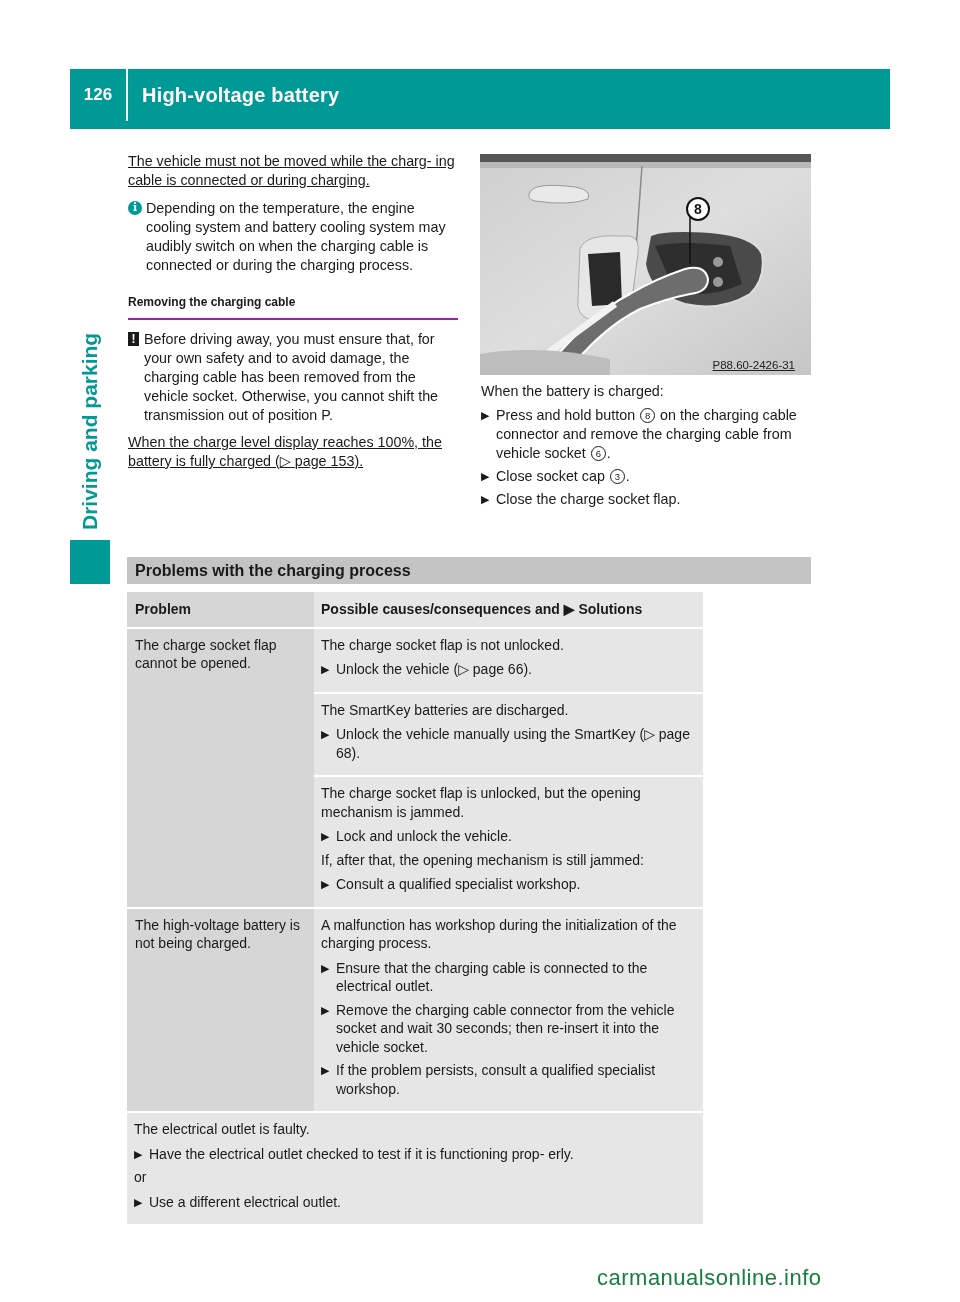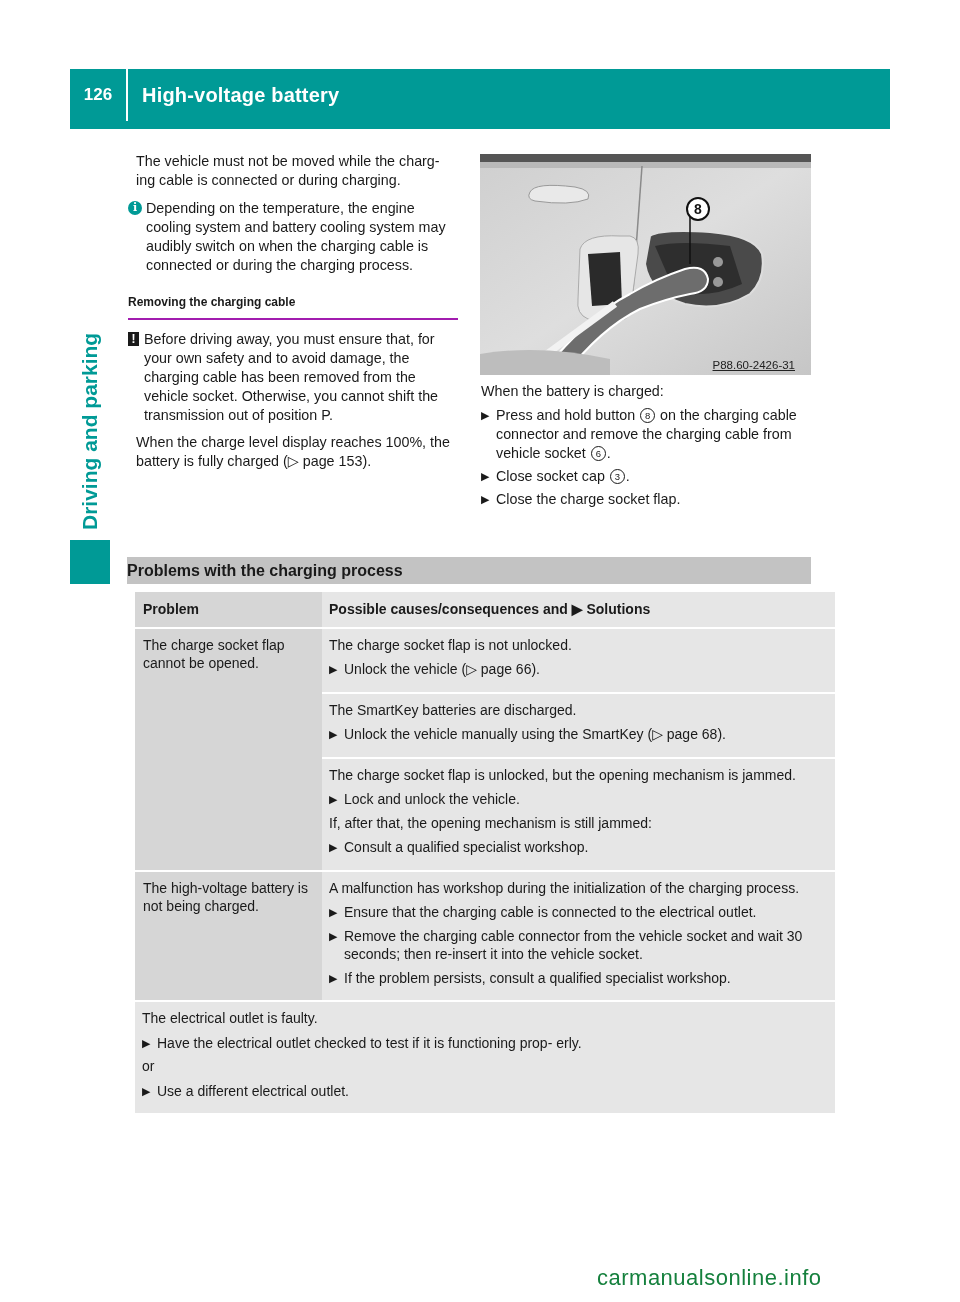--- a/index.html
+++ b/index.html
@@ -10,21 +10,21 @@
   .page-num-box { position: absolute; left: 0; top: 0; width: 56px; height: 52px; border-right: 2px solid #ffffff;
                   color: #fff; font-weight: bold; font-size: 17px; display: flex; align-items: center; justify-content: center; }
   .header-title { position: absolute; left: 72px; top: 0; height: 52px; display: flex; align-items: center;
                   color: #fff; font-weight: bold; font-size: 20px; letter-spacing: 0.2px; }
 
   .side-label { position: absolute; left: 78px; top: 530px; transform-origin: left top; transform: rotate(-90deg);
                 color: #009a96; font-weight: bold; font-size: 21px; white-space: nowrap; }
   .side-square { position: absolute; left: 70px; top: 540px; width: 40px; height: 44px; background: #009a96; }
 
   .col-left { position: absolute; left: 128px; top: 152px; width: 330px; font-size: 14.3px; line-height: 19px; }
-  .col-left p { margin: 0 0 9px 8px; }
+  .col-left p { margin: 0 0 9px 0; text-decoration: underline; }
   .note { position: relative; padding-left: 16px; margin-bottom: 18px; }
   .info-icon { position: absolute; left: 0; top: 2px; width: 14px; height: 14px; border-radius: 50%; background: #009a96;
                color: #fff; font-weight: bold; font-size: 11px; line-height: 14px; text-align: center; font-family: "DejaVu Serif", serif; }
   .note-text { text-indent: 0; padding-left: 2px; }
   .section-h { font-weight: bold; font-size: 12px; margin: 0 0 6px 0; padding-bottom: 6px; border-bottom: 2px solid #a21caf; }
   .warn { position: relative; padding-left: 16px; margin: 10px 0 8px 0; }
   .warn-icon { position: absolute; left: 0; top: 2px; width: 11px; height: 14px; background: #1a1a1a; color: #fff;
                font-weight: bold; font-size: 12px; line-height: 14px; text-align: center; }
 
   .photo { position: absolute; left: 480px; top: 154px; width: 331px; height: 221px; background: #d9d9d9; overflow: hidden; }
@@ -32,22 +32,22 @@
   .photo-code { position: absolute; right: 16px; bottom: 4px; font-size: 11.5px; color: #222; font-family: "Liberation Sans Narrow", "Liberation Sans", sans-serif; text-decoration: underline; }
 
   .col-right { position: absolute; left: 481px; top: 382px; width: 335px; font-size: 14.3px; line-height: 19px; }
   .col-right p { margin: 0 0 5px 0; }
   .step { position: relative; padding-left: 15px; margin-bottom: 4px; }
   .arrow { position: absolute; left: 0; top: 0; font-size: 11px; }
   .circ { display: inline-block; width: 13px; height: 13px; border: 1px solid #1a1a1a; border-radius: 50%; font-size: 9.5px;
           line-height: 13px; text-align: center; vertical-align: 1px; margin: 0 1px; }
 
   .tbl-title { position: absolute; left: 127px; top: 557px; width: 684px; height: 27px; background: #c3c3c3;
-               font-weight: bold; font-size: 16px; line-height: 27px; box-sizing: border-box; }
-  .tbl { position: absolute; left: 127px; top: 592px; width: 700px; font-size: 14px; line-height: 18.5px; margin-left: 8px; }
+               font-weight: bold; font-size: 16px; line-height: 27px; padding-left: 8px; box-sizing: border-box; }
+  .tbl { position: absolute; left: 127px; top: 592px; width: 576px; font-size: 14px; line-height: 18.5px; }
   .row { display: flex; border-bottom: 2px solid #ffffff; }
   .c1 { width: 187px; background: #d6d6d6; padding: 7px 8px 8px 8px; box-sizing: border-box; }
   .c2 { flex: 1; background: #e6e6e6; box-sizing: border-box; }
   .hdr .c1, .hdr .c2 { font-weight: bold; padding-top: 8px; padding-bottom: 8px; }
   .hdr .c2 { padding-left: 7px; }
   .sub { padding: 7px 6px 8px 7px; border-bottom: 2px solid #ffffff; }
   .sub:last-child { border-bottom: none; }
   .sub p { margin: 0 0 6px 0; }
   .sub .step { margin-bottom: 5px; }
 

